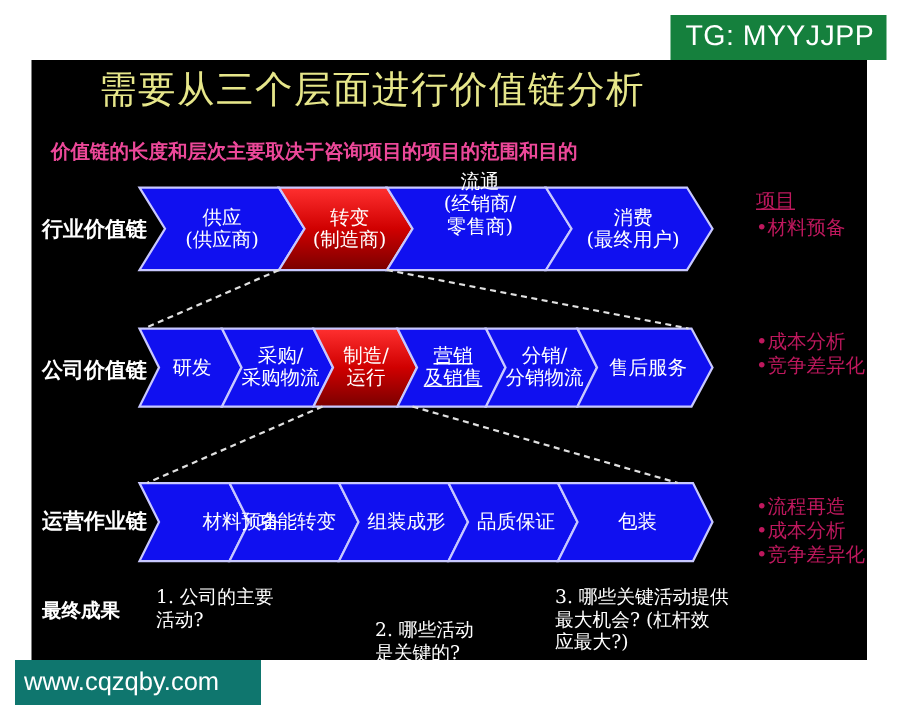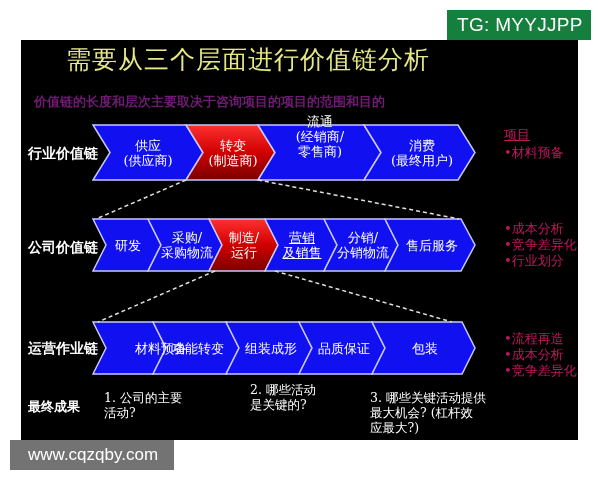--- a/index.html
+++ b/index.html
@@ -9,32 +9,32 @@
   .panel { position:absolute; left:21px; top:40px; width:557px; height:400px; background:#000000; }
 
   .tg-badge {
     position:absolute; left:447px; top:10px; width:144px; height:30px;
     background:#15803d; color:#ffffff;
     font-family:"Liberation Sans","DejaVu Sans", sans-serif; font-size:19px;
     line-height:30px; padding-left:10px; letter-spacing:0.3px;
   }
   .site-badge {
     position:absolute; left:10px; top:440px; width:164px; height:30px;
-    background:#737373; color:#ffffff;
+    background:#0f766e; color:#ffffff;
     font-family:"Liberation Sans","DejaVu Sans", sans-serif; font-size:17px;
-    line-height:30px; padding-left:18px;
+    line-height:30px; padding-left:6px;
   }
 
   .title {
     position:absolute; left:34px; top:40px; color:#e6e68a;
     font-family:"DejaVu Sans","Liberation Sans", sans-serif; font-size:25px; line-height:40px;
     font-weight:normal; letter-spacing:1px;margin-left:32px;
   }
   .subtitle {
-    position:absolute; left:34px; top:94px; color:#701a75;
+    position:absolute; left:34px; top:94px; color:#ec4899;
     font-size:13px; font-weight:bold; line-height:16px;
   }
 
   .row-label {
     position:absolute; left:28px; color:#ffffff; font-size:14px; font-weight:bold; line-height:16px;
   }
 
   svg.chain { position:absolute; left:0; top:0; width:600px; height:480px; }
 
   .seg-text {
@@ -126,30 +126,29 @@
 <div class="seg-text" style="left:310px; top:322px; width:68px; height:52px;">品质保证</div>
 <div class="seg-text" style="left:384px; top:322px; width:82px; height:52px;">包装</div>
 
 <div class="side-list" style="top:127px;">
   <div class="head">项目</div>
   <div>•材料预备</div>
 </div>
 <div class="side-list" style="top:221px;">
   <div>•成本分析</div>
   <div>•竞争差异化</div>
-  <div>•行业划分</div>
 </div>
 <div class="side-list" style="top:331px;">
   <div>•流程再造</div>
   <div>•成本分析</div>
   <div>•竞争差异化</div>
 </div>
 
 <div class="result-label">最终成果</div>
 <div class="result-item" style="left:104px; top:390px;">1. 公司的主要
    活动?</div>
-<div class="result-item" style="left:250px; top:382px;">2. 哪些活动
+<div class="result-item" style="left:250px; top:412px;">2. 哪些活动
    是关键的?</div>
 <div class="result-item" style="left:370px; top:390px;">3.  哪些关键活动提供
     最大机会? (杠杆效
     应最大?)</div>
 
 <div class="site-badge">www.cqzqby.com</div>
 
 </body></html>

